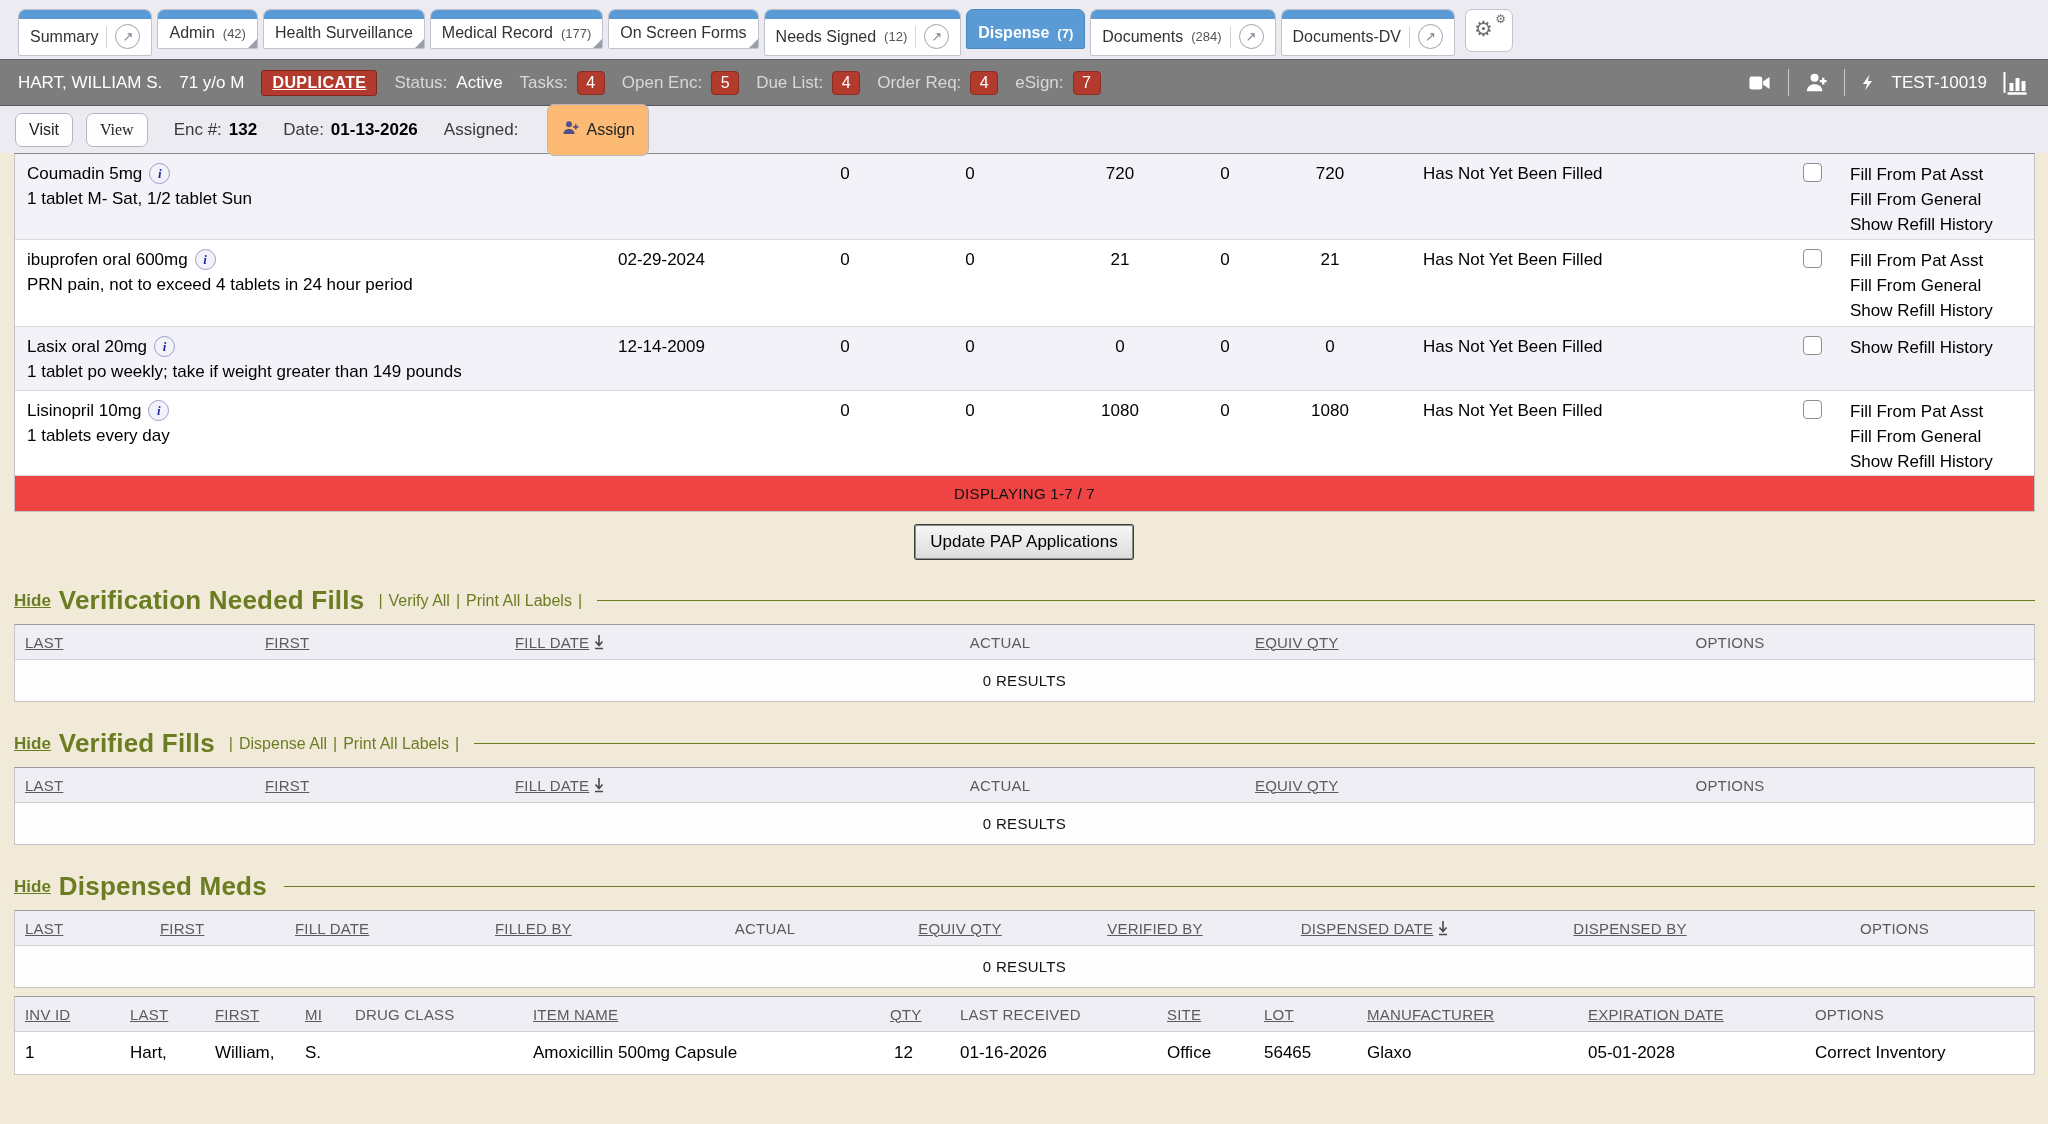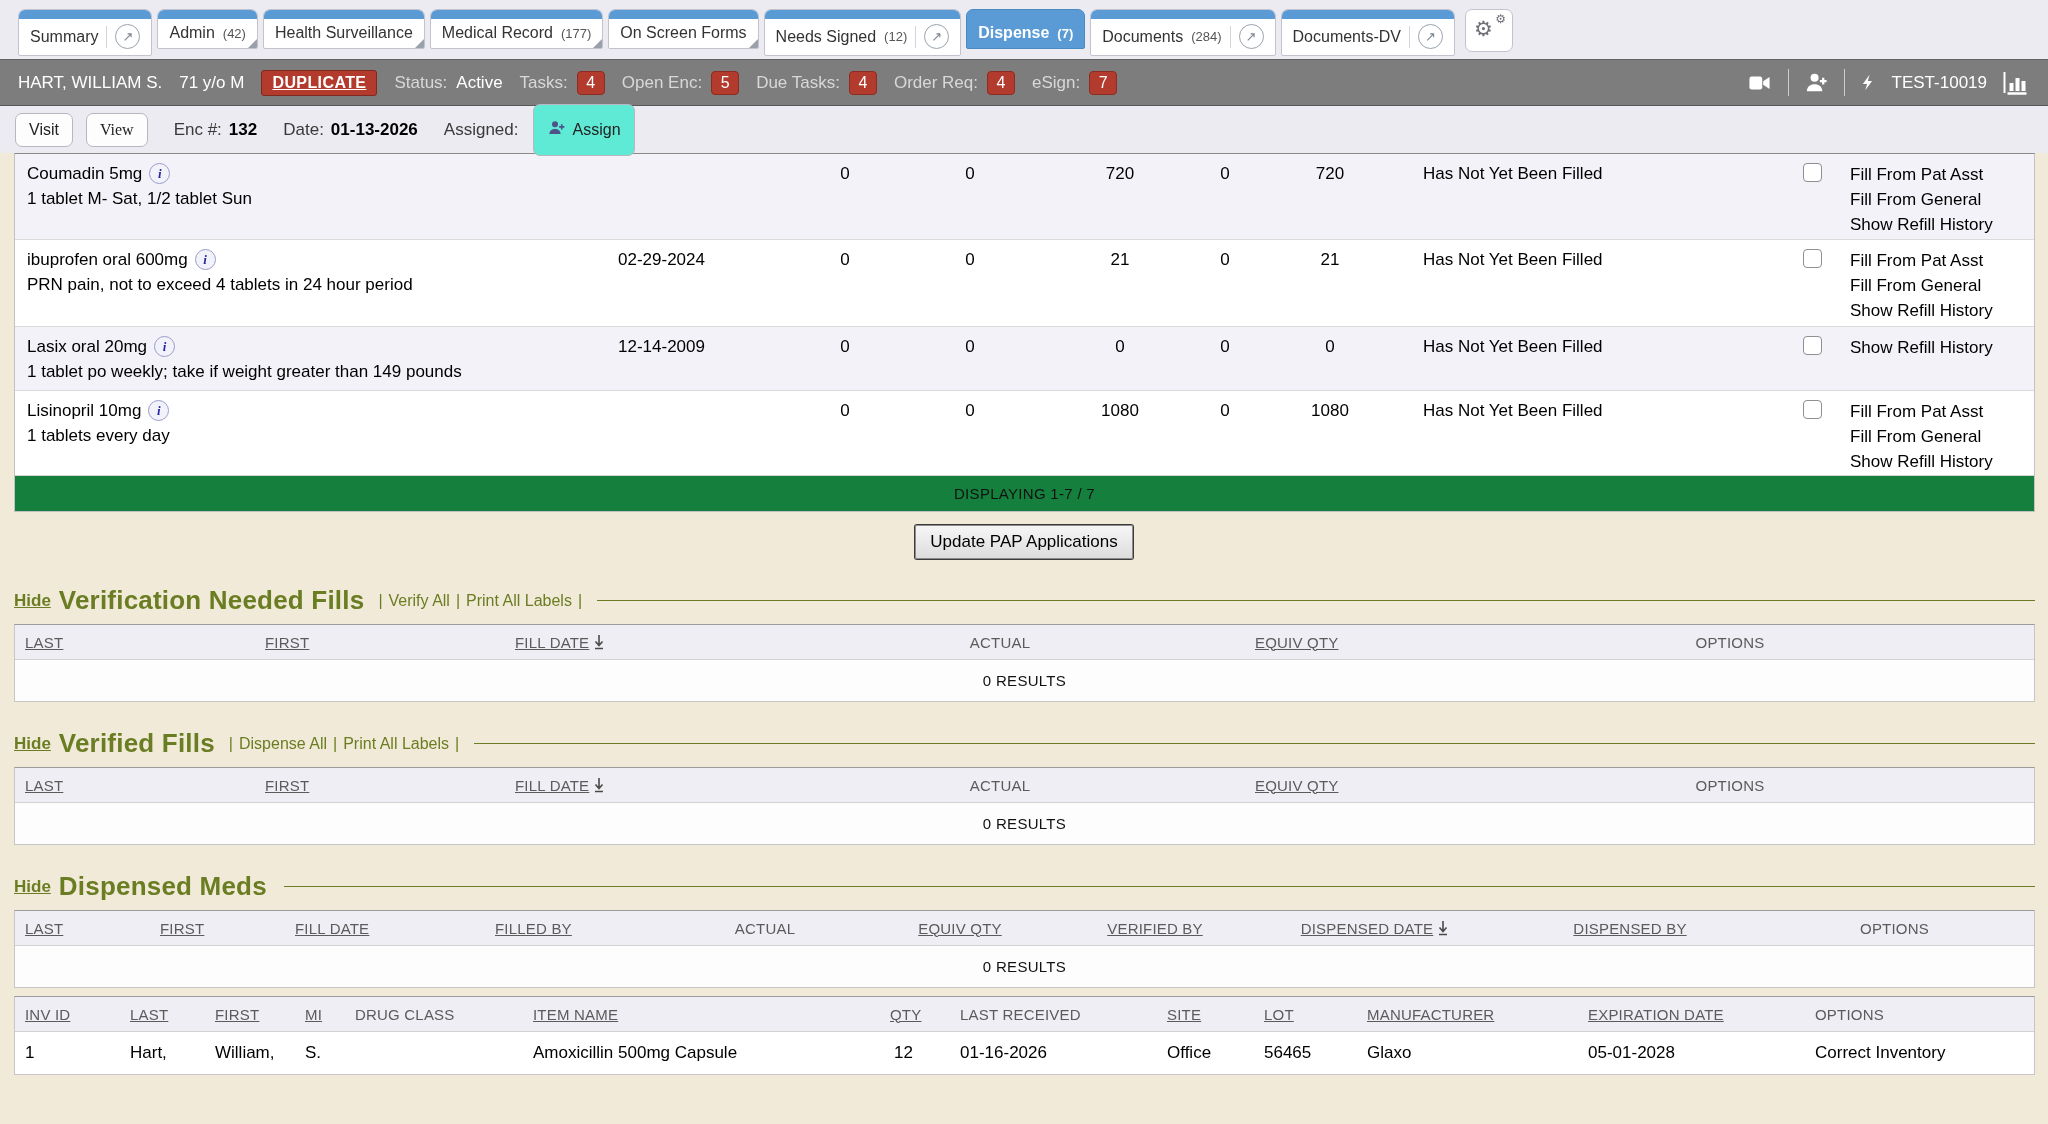--- a/index.html
+++ b/index.html
@@ -33,39 +33,39 @@
   .dup{background:#b23b2d;border:1px solid #7e291f;border-radius:3px;color:#fff;font-weight:bold;text-decoration:underline;padding:3px 10px;font-size:16px;letter-spacing:.4px;cursor:pointer;}
   .pt-right{margin-left:auto;display:flex;align-items:center;gap:15px;}
   .vdiv{width:1px;height:27px;background:rgba(255,255,255,.6);}
   .pticon{display:flex;align-items:center;cursor:pointer;}
   
   .toolbar{height:47px;background:#ebebf1;display:flex;align-items:center;padding:0 15px;font-size:17px;color:#3a3a3a;}
   .tbtn{background:#fdfdfe;border:1px solid #b7b7c2;border-radius:7px;padding:7px 13px;font-size:16px;color:#222;font-family:"Liberation Sans",sans-serif;cursor:pointer;}
   .tbtn + .tbtn{margin-left:13px;font-family:Liberation Serif, serif;}
   .lbl{margin-left:26px;}
   .val{font-weight:bold;color:#000;margin-left:7px;}
-  .assignbtn{margin-left:14px;display:flex;align-items:center;gap:7px;background:#5eead4;border:1px solid #b7b7c2;border-radius:7px;padding:14px 13px;font-size:16px;color:#222;cursor:pointer;}
+  .assignbtn{margin-left:28px;display:flex;align-items:center;gap:7px;background:#fdba74;border:1px solid #b7b7c2;border-radius:7px;padding:14px 13px;font-size:16px;color:#222;cursor:pointer;}
   
   .medtable{margin:0 13px 0 14px;background:#fff;border:1px solid #c2c2c2;border-top:1px solid #8a8a8a;}
   .medrow{display:grid;grid-template-columns:595px 175px 120px 130px 170px 40px 170px 370px 55px 1fr;font-size:17px;overflow:hidden;}
   .medrow.alt{background:#f3f2f8;}
   .medrow + .medrow{border-top:1px solid #dadada;}
   .h85{height:85px}.h86{height:86px}.h63{height:63px}.h84{height:84px}
   .c-name{padding:9px 0 0 12px;}
   .nameline{display:flex;align-items:center;}
   .sig{margin-top:5px;}
   .info-i{display:inline-flex;width:19px;height:19px;border-radius:50%;border:1px solid #9b9bc8;background:#f2f2fa;color:#2929a8;font:italic bold 13px "Liberation Serif",serif;align-items:center;justify-content:center;margin-left:7px;cursor:pointer;}
   .c-date{padding:10px 0 0 8px;}
   .c-num{padding-top:10px;text-align:center;}
   .c-status{padding:10px 0 0 8px;}
   .c-check{padding-top:9px;text-align:center;}
   .chk{appearance:none;-webkit-appearance:none;width:19px;height:19px;border:1px solid #8f8f8f;border-radius:4px;background:#fff;margin:0;cursor:pointer;}
   .c-opts{padding:8px 0 0 10px;line-height:25px;}
   .optlink{cursor:pointer;}
-  .tfoot{border-top:1px solid #d5d5d5;background:#15803d;text-align:center;font-size:15px;padding:9px 0;color:#111;letter-spacing:.3px;}
+  .tfoot{border-top:1px solid #d5d5d5;background:#ef4444;text-align:center;font-size:15px;padding:9px 0;color:#111;letter-spacing:.3px;}
   
   .paprow{text-align:center;margin-top:13px;}
   .papbtn{font-size:17px;font-family:"Liberation Sans",sans-serif;padding:6px 14px;background:linear-gradient(#f6f6f6,#dddddd);border:1px solid #8c8c8c;box-shadow:0 0 0 1px #3c3c3c;border-radius:2px;color:#000;cursor:pointer;}
   
   .sechead{display:flex;align-items:center;margin:26px 13px 0 14px;color:#6b7d22;white-space:nowrap;justify-content:space-between;}
   .hide{font-size:17px;font-weight:bold;text-decoration:underline;color:#6b7d22;cursor:pointer;}
   .sectitle{font-size:26px;font-weight:bold;margin:0 8px;color:#6b7d22;letter-spacing:.2px;}
   .seclink{font-size:16px;color:#6b7d22;cursor:pointer;}
   .sep{margin:0 6px;font-size:16px;color:#6b7d22;}
   .rule{flex:1;height:0;border-top:1px solid #6b7d22;margin-left:9px;}
@@ -177,21 +177,21 @@
     </span>
     <span class="grp">
       <span class="pt-label">Tasks:</span>
       <span class="badge">4</span>
     </span>
     <span class="grp">
       <span class="pt-label">Open Enc:</span>
       <span class="badge">5</span>
     </span>
     <span class="grp">
-      <span class="pt-label">Due Tasks:</span>
+      <span class="pt-label">Due List:</span>
       <span class="badge">4</span>
     </span>
     <span class="grp">
       <span class="pt-label">Order Req:</span>
       <span class="badge">4</span>
     </span>
     <span class="grp">
       <span class="pt-label">eSign:</span>
       <span class="badge">7</span>
     </span>

